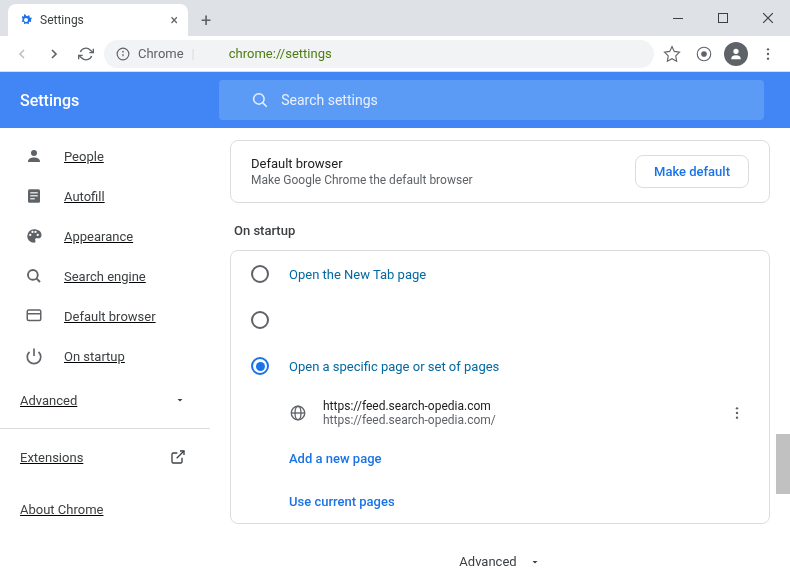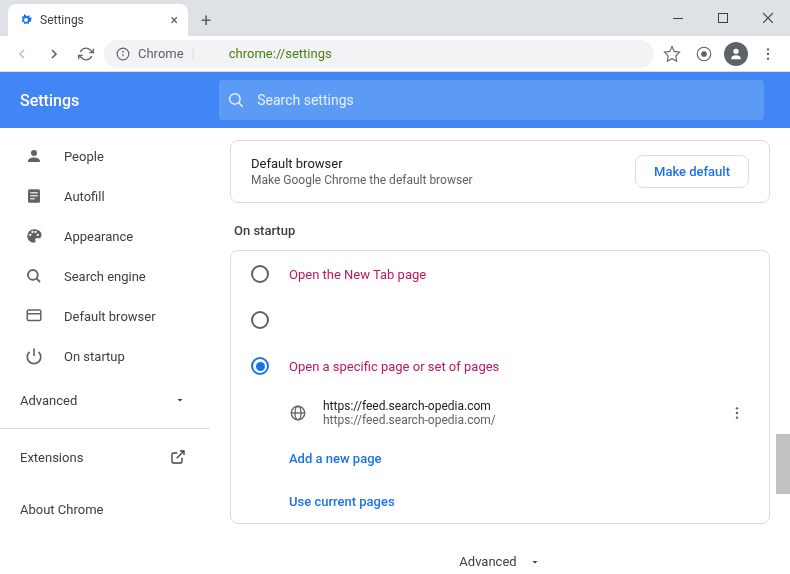--- a/index.html
+++ b/index.html
@@ -20,42 +20,42 @@
 .omnibox { flex: 1; height: 28px; background: #f1f3f4; border-radius: 14px; display: flex; align-items: center; padding: 0 12px; font-size: 13px; color: #5f6368; gap: 8px; }
 .omnibox .divider { color: #dadce0; }
 .omnibox .url { color: #4d7c0f; margin-left: 26px; }
 .tool-icon { width: 28px; height: 28px; display: flex; align-items: center; justify-content: center; color: #5f6368; cursor: pointer; }
 .avatar-circle { width: 24px; height: 24px; border-radius: 50%; background: #5f6368; display: flex; align-items: center; justify-content: center; }
 .avatar-circle svg { width: 16px; height: 16px; fill: #fff; }
 
 
 .settings-header { height: 56px; background: #4285f4; display: flex; align-items: center; padding: 0 20px; gap: 140px; }
 .settings-title { color: #fff; font-size: 16px; font-weight: 500; }
-.search-box { flex: 1; max-width: 545px; height: 40px; background: #5c9bf5; border-radius: 4px; display: flex; align-items: center; padding: 0 8px; gap: 12px; color: #e8f0fe; font-size: 14px; }
+.search-box { flex: 1; max-width: 545px; height: 40px; background: #5c9bf5; border-radius: 4px; display: flex; align-items: center; padding: 0 32px; gap: 12px; color: #e8f0fe; font-size: 14px; }
 
 
 .main { display: flex; height: calc(574px - 36px - 36px - 56px); }
-.sidebar { width: 210px; padding-top: 8px; }
+.sidebar { width: 210px; padding-top: 8px; text-decoration: underline; }
 .sb-item { height: 40px; display: flex; align-items: center; padding-left: 24px; gap: 20px; font-size: 13px; color: #3c4043; cursor: pointer; }
 .sb-item .sb-icon { width: 20px; color: #5f6368; display: flex; justify-content: center; }
 .sb-advanced { height: 40px; display: flex; align-items: center; justify-content: space-between; padding: 0 24px 0 20px; font-size: 13px; color: #3c4043; cursor: pointer; margin-top: 4px; }
 .sb-divider { height: 1px; background: #dadce0; margin: 8px 0; }
 .sb-ext { height: 40px; display: flex; align-items: center; justify-content: space-between; padding: 0 24px 0 20px; font-size: 13px; color: #3c4043; cursor: pointer; }
 .sb-about { height: 40px; display: flex; align-items: flex-end; padding-left: 20px; font-size: 13px; color: #3c4043; cursor: pointer; }
 
 .content { flex: 1; padding: 12px 20px; overflow-y: auto; position: relative; }
 .card { background: #fff; border: 1px solid #dadce0; border-radius: 8px; margin-bottom: 16px; }
 .default-browser-row { display: flex; align-items: center; justify-content: space-between; padding: 14px 20px; }
 .db-text .db-title { font-size: 13px; color: #202124; margin-bottom: 2px; }
 .db-text .db-sub { font-size: 12px; color: #5f6368; }
 .make-default-btn { border: 1px solid #dadce0; background: #fff; color: #1a73e8; font-size: 13px; padding: 8px 18px; border-radius: 8px; cursor: pointer; font-weight: 500; }
 
 .section-title { font-size: 13px; color: #3c4043; margin: 20px 0 12px 4px; font-weight: 500; }
 
-.startup-card .radio-row { display: flex; align-items: center; padding: 14px 20px; gap: 20px; font-size: 13px; color: #be185d; cursor: pointer; }
+.startup-card .radio-row { display: flex; align-items: center; padding: 14px 20px; gap: 20px; font-size: 13px; color: #0369a1; cursor: pointer; }
 .radio { width: 18px; height: 18px; border: 2px solid #5f6368; border-radius: 50%; display: flex; align-items: center; justify-content: center; flex-shrink: 0; }
 .radio.selected { border-color: #1a73e8; }
 .radio.selected::after { content: ''; width: 9px; height: 9px; background: #1a73e8; border-radius: 50%; }
 
 .page-row { display: flex; align-items: center; padding: 10px 20px 10px 58px; gap: 16px; }
 .globe { color: #5f6368; flex-shrink: 0; }
 .page-urls { flex: 1; font-size: 12px; }
 .page-urls .url-main { color: #202124; }
 .page-urls .url-sub { color: #5f6368; }
 .more-btn { color: #5f6368; cursor: pointer; padding: 4px; }

